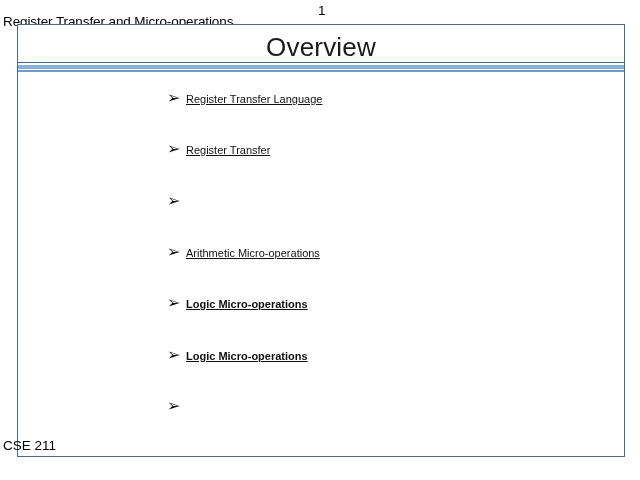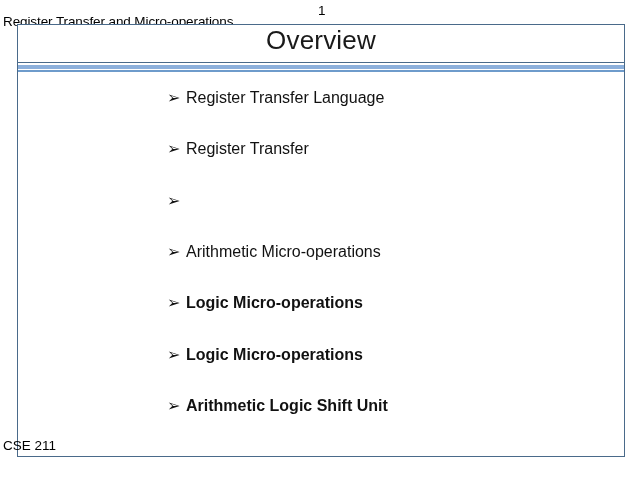--- a/index.html
+++ b/index.html
@@ -56,21 +56,21 @@
   }
 
   
   .slide-title-block {
     position: absolute;
     left: 0;
     top: 0;
     width: 100%;
     height: 37px;
     display: flex;
-    align-items: flex-start;
+    align-items: flex-end;
     justify-content: center;
   }
   .slide-title {
     font-size: 26px;
     line-height: 30px;
     font-weight: 400;
     color: #1a1a1a;
     text-align: center;
     letter-spacing: 0.2px;
   }
@@ -130,23 +130,24 @@
   }
   .bullet-item .bullet-glyph {
     width: 19px;
     flex: 0 0 19px;
     font-size: 16px;
     line-height: 22px;
     color: #111111;
     font-family: "DejaVu Sans", sans-serif;
   }
   .bullet-item .bullet-text {
-    font-size: 16px;
+    font-size: 11px;
     line-height: 22px;
     color: #111111;
+    text-decoration: underline;
   }
   .bullet-item.is-bold .bullet-text {
     font-weight: 700;
   }
 
   
   .page-footer {
     position: absolute;
     left: 3px;
     top: 438px;
@@ -195,19 +196,18 @@
       <div class="bullet-item is-bold" style="top: 219.2px;">
         <span class="bullet-glyph">➢</span>
         <span class="bullet-text">Logic Micro-operations</span>
       </div>
       <div class="bullet-item is-bold" style="top: 270.5px;">
         <span class="bullet-glyph">➢</span>
         <span class="bullet-text">Logic Micro-operations</span>
       </div>
       <div class="bullet-item is-bold" style="top: 321.8px;">
         <span class="bullet-glyph">➢</span>
-        <span class="bullet-text">Arithmetic Logic Shift Unit</span>
       </div>
     </div>
 
 </div>
 
 <div class="page-footer">CSE 211</div>
 
 </body></html>

